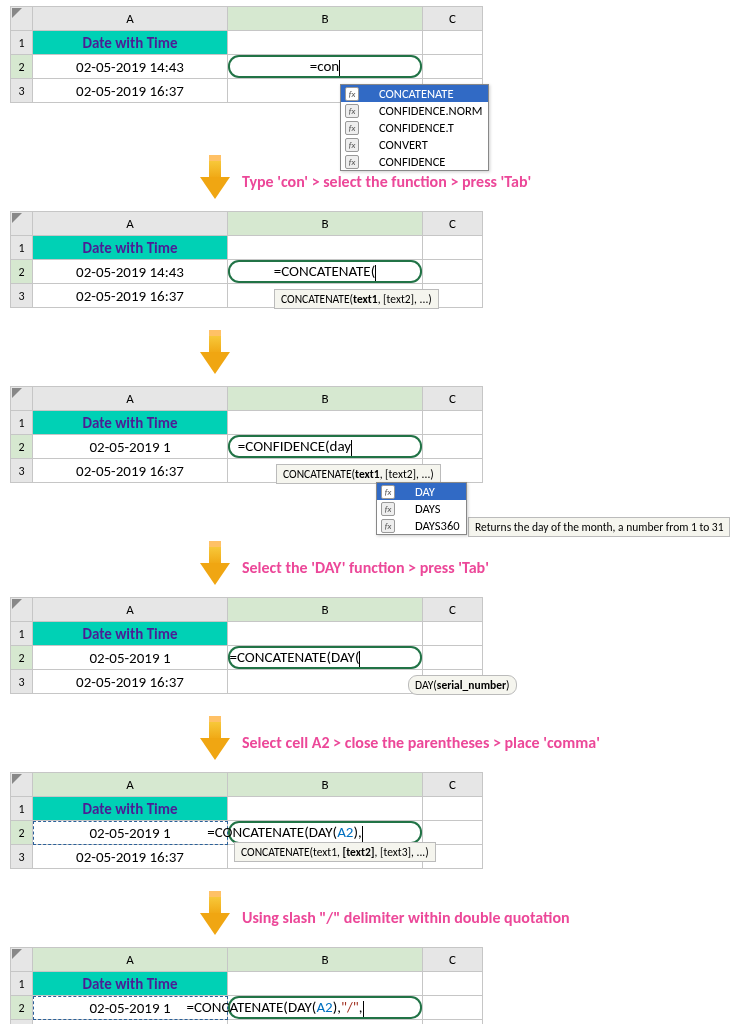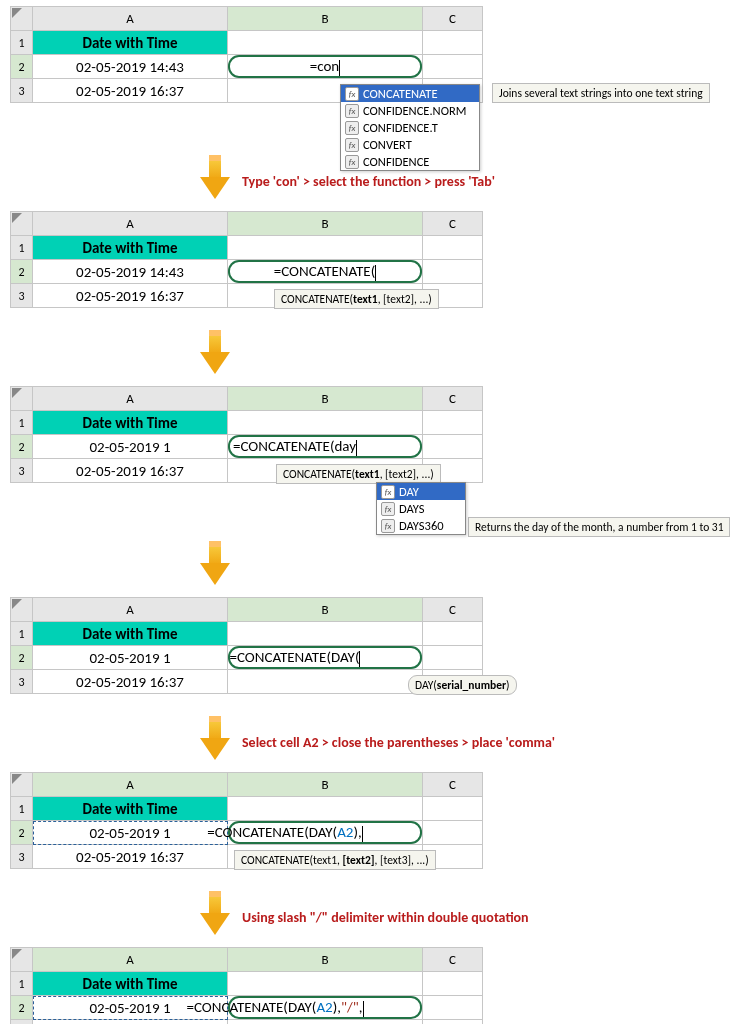--- a/index.html
+++ b/index.html
@@ -12,42 +12,42 @@
   .sheet td, .sheet th { border: 1px solid #c6c6c6; background: #fff; height: 24px; padding: 0 6px; text-align: center; }
   .sheet .corner { width: 22px; background: #e6e6e6; }
   .sheet .rownum { width: 22px; background: #e6e6e6; font-size: 12px; text-align: center; font-weight: normal; }
   .sheet .colhdr { background: #e6e6e6; font-size: 13px; font-weight: normal; text-align: center; }
   .sheet .colhdr.selA, .sheet .colhdr.selB { background: #d6e8d0; }
   .sheet .rownum.sel { background: #d6e8d0; }
   .colA { width: 195px; }
   .colB { width: 195px; }
   .colC { width: 60px; }
 
-  .hdr-cell { background: #00d1b5 !important; font-weight: bold; border: 1px solid #a1a1a1; color: #000000; font-size: 15px; }
+  .hdr-cell { background: #00d1b5 !important; font-weight: bold; border: 1px solid #a1a1a1; color: #4c1d95; font-size: 15px; }
   .select-border { box-shadow: inset 0 0 0 2px #217346; }
   .edit-cell { text-align: left; padding-left: 6px; position: relative; border-radius: 11px; }
   .edit-cell .cursor { display:inline-block; width:1px; height:16px; background:#000; vertical-align:middle; }
   .a2ref { color: #0070c0; }
   .str { color: #a03020; }
   .marq { outline: 1.5px dashed #2a6099; outline-offset: -1px; }
 
   
   .ac { position: absolute; background: #fff; border: 1px solid #888; font-size: 12.5px; min-width: 140px; z-index: 5; box-shadow: 1px 1px 3px rgba(0,0,0,0.2); }
-  .ac .item { padding: 1px 6px 1px 4px; display: flex; align-items: center; gap: 4px; }
+  .ac .item { padding: 1px 6px 1px 4px; display: flex; align-items: center; gap: 20px; }
   .ac .item.sel { background: #316ac5; color: #fff; }
   .ac .fx { display:inline-flex; width:14px; height:14px; align-items:center; justify-content:center; font-size:9px; font-style:italic; border:1px solid #999; background:#eee; border-radius:2px; color:#555; }
   .ac .item.sel .fx { background:#fff; }
 
   
   .tip { position: absolute; background: #f5f5ee; border: 1px solid #bbb; font-size: 11.5px; padding: 2px 6px; white-space: nowrap; z-index: 3; }
   .tip b { font-weight: bold; }
 
   
   .arrow-row { display: flex; align-items: center; gap: 12px; padding: 18px 0 10px 200px; }
-  .caption { color: #b91c1c; font-weight: bold; font-size: 14px; }
+  .caption { color: #ec4899; font-weight: bold; font-size: 16px; }
   .arrow {
     width: 30px; height: 40px; position: relative;
   }
   .arrow::before {
     content:""; position:absolute; left:9px; top:-6px; width:12px; height:6px; background:#ffc166;
   }
   .arrow .shaft {
     position:absolute; left:9px; top:0; width:12px; height:18px;
     background: linear-gradient(#f7c83a,#f0a612);
   }
@@ -107,21 +107,20 @@
       </div>
     <div class="item">
         <span class="fx">fx</span>
         <span>CONVERT</span>
       </div>
     <div class="item">
         <span class="fx">fx</span>
         <span>CONFIDENCE</span>
       </div>
   </div>
-  <div class="tip" style="left:492px; top:77px;">Joins several text strings into one text string</div>
 </div>
 
 <div class="arrow-row">
   <div class="arrow">
       <div class="shaft"></div>
       <div class="head"></div>
     </div>
   <div class="caption">Type 'con' &gt; select the function &gt; press 'Tab'</div>
 </div>
 <div class="step" style="padding-bottom:10px;">
@@ -177,21 +176,21 @@
     </tr>
     <tr>
       <th class="rownum">1</th>
       <td class="hdr-cell">Date with Time</td>
       <td></td>
       <td></td>
     </tr>
     <tr>
       <th class="rownum sel">2</th>
       <td>02-05-2019 1</td>
-      <td class="edit-cell select-border" style="position:relative; left:0;"><span style="position:relative; left:-30px;"><span>=CONCATENATE(day</span><span class="cursor"></span></span></td>
+      <td class="edit-cell select-border" style="position:relative; left:0;"><span style="position:relative; left:-30px;"><span>=CONFIDENCE(day</span><span class="cursor"></span></span></td>
       <td></td>
     </tr>
     <tr>
       <th class="rownum">3</th>
       <td>02-05-2019 16:37</td>
       <td></td>
       <td></td>
     </tr>
   </tbody>
     </table>
@@ -211,20 +210,21 @@
       </div>
   </div>
   <div class="tip" style="left:468px; top:95px;margin-top:36px;">Returns the day of the month, a number from 1 to 31</div>
 </div>
 
 <div class="arrow-row">
   <div class="arrow">
       <div class="shaft"></div>
       <div class="head"></div>
     </div>
+  <div class="caption">Select the 'DAY' function &gt; press 'Tab'</div>
 </div>
 <div class="step" style="padding-bottom:10px;">
   <table class="sheet">
     <tbody>
         <tr>
       <th class="corner">
             <span class="triangle-sel"></span>
           </th>
       <th class="colhdr colA">A</th>
       <th class="colhdr colB selB">B</th>
@@ -284,21 +284,21 @@
       <td></td>
     </tr>
     <tr>
       <th class="rownum">3</th>
       <td>02-05-2019 16:37</td>
       <td></td>
       <td></td>
     </tr>
   </tbody>
     </table>
-  <div class="tip" style="left:234px; top:78px;"><span>CONCATENATE(text1, </span><b>[text2]</b><span>, [text3], ...)</span></div>
+  <div class="tip" style="left:234px; top:70px;"><span>CONCATENATE(text1, </span><b>[text2]</b><span>, [text3], ...)</span></div>
 </div>
 
 <div class="arrow-row">
   <div class="arrow">
       <div class="shaft"></div>
       <div class="head"></div>
     </div>
   <div class="caption">Using slash "/" delimiter within double quotation</div>
 </div>
 <div class="step" style="padding-bottom:20px;">

